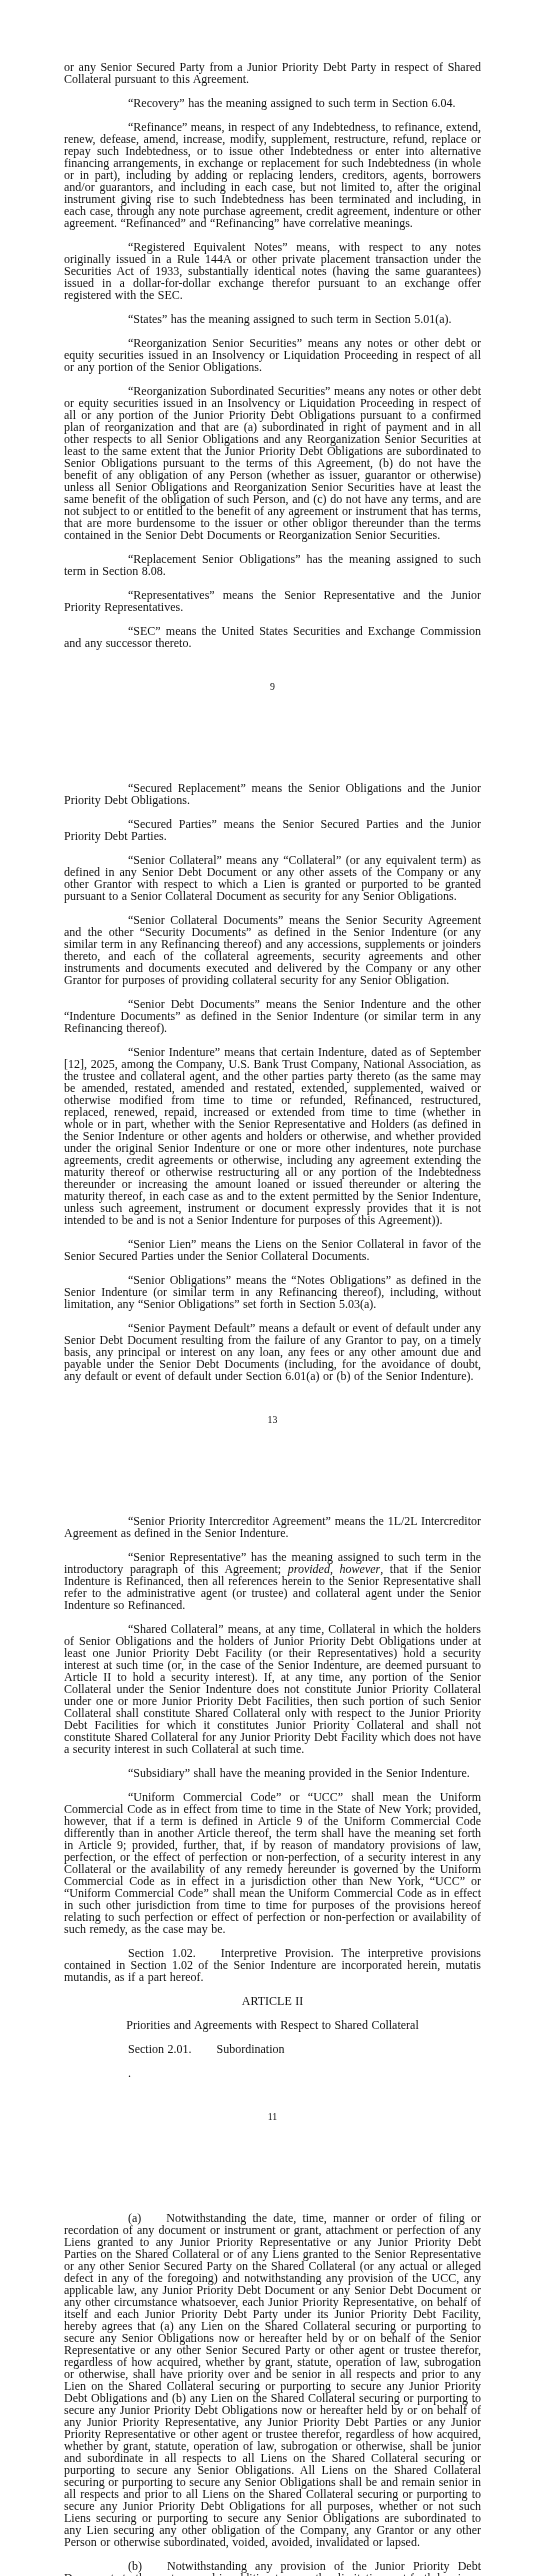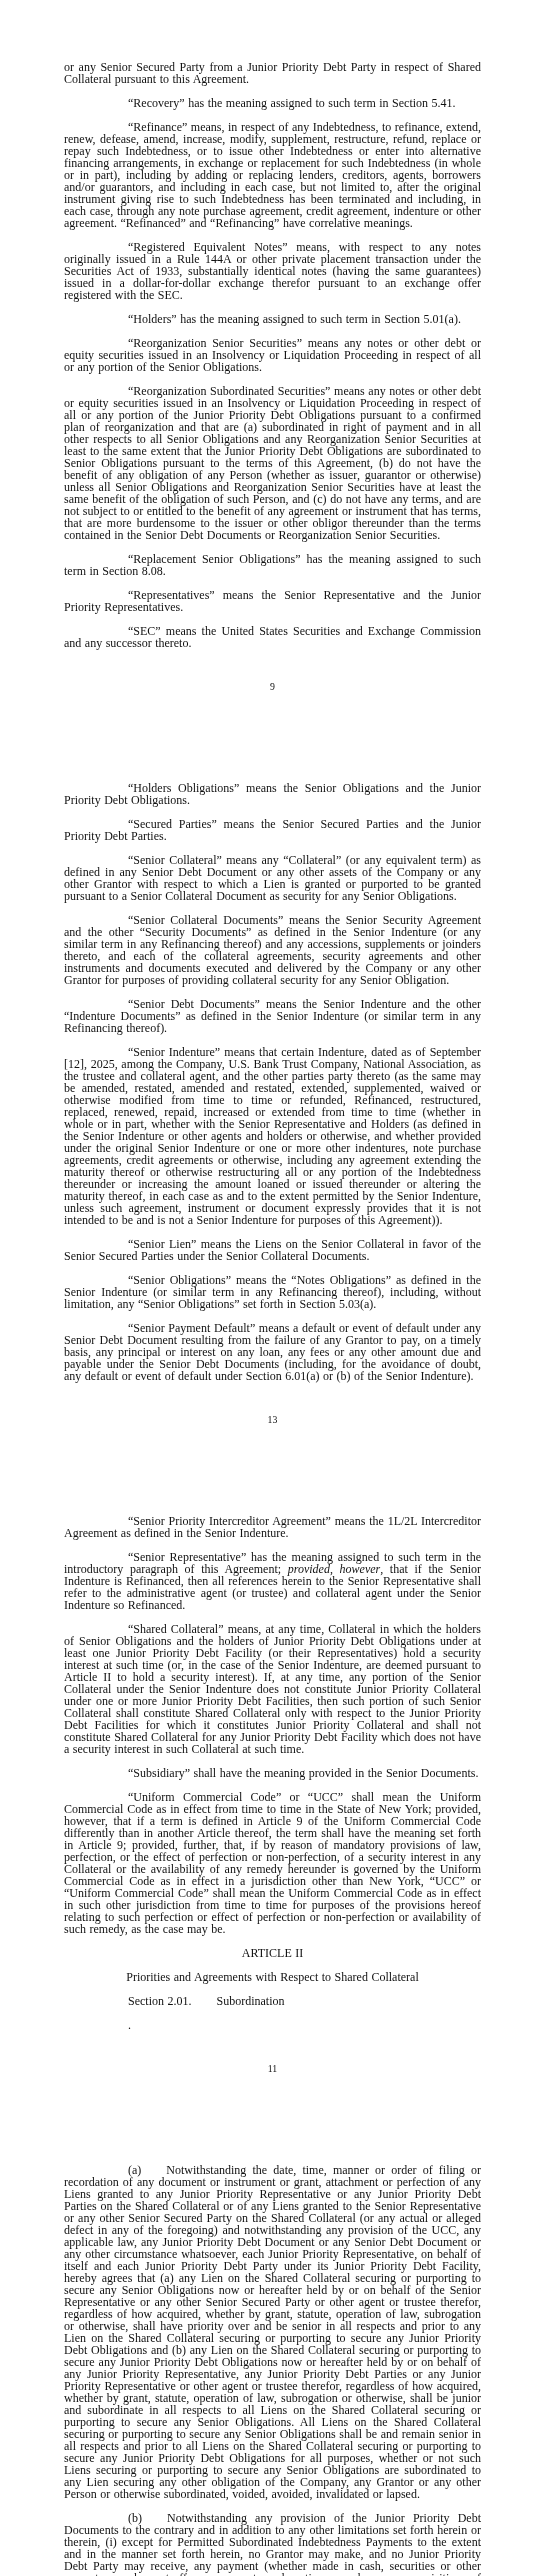--- a/index.html
+++ b/index.html
@@ -41,55 +41,56 @@
   .tab { display: inline-block; width: 25px; }
 </style>
 </head>
 <body>
 
 <div class="doc">
 
   <section class="page">
     <div>
         <div class="para noindent"><span>or any Senior Secured Party from a Junior Priority Debt Party in respect of Shared Collateral pursuant to this Agreement.</span></div>
-        <div class="para"><span>“</span><span class="u">Recovery</span><span>” has the meaning assigned to such term in </span><span class="u">Section 5.41</span><span>.</span></div>
+        <div class="para"><span>“</span><span class="u">Recovery</span><span>” has the meaning assigned to such term in </span><span class="u">Section 6.04</span><span>.</span></div>
         <div class="para"><span>“</span><span class="u">Refinance</span><span>” means, in respect of any Indebtedness, to refinance, extend, renew, defease, amend, increase, modify, supplement, restructure, refund, replace or repay such Indebtedness, or to issue other Indebtedness or enter into alternative financing arrangements, in exchange or replacement for such Indebtedness (in whole or in part), including by adding or replacing lenders, creditors, agents, borrowers and/or guarantors, and including in each case, but not limited to, after the original instrument giving rise to such Indebtedness has been terminated and including, in each case, through any note purchase agreement, credit agreement, indenture or other agreement. </span><span>“</span><span class="u">Refinanced</span><span>” and “</span><span class="u">Refinancing</span><span>” have correlative meanings.</span></div>
         <div class="para"><span>“</span><span class="u">Registered Equivalent Notes</span><span>” means, with respect to any notes originally issued in a Rule 144A or other private placement transaction under the Securities Act of 1933, substantially identical notes (having the same guarantees) issued in a dollar-for-dollar exchange therefor pursuant to an exchange offer registered with the SEC.</span></div>
-        <div class="para"><span>“</span><span class="u">Holders</span><span>” has the meaning assigned to such term in </span><span class="u">Section 5.01(a)</span><span>.</span></div>
+        <div class="para"><span>“</span><span class="u">States</span><span>” has the meaning assigned to such term in </span><span class="u">Section 5.01(a)</span><span>.</span></div>
         <div class="para"><span>“</span><span class="u">Reorganization Senior Securities</span><span>” means any notes or other debt or equity securities issued in an Insolvency or Liquidation Proceeding in respect of all or any portion of the Senior Obligations.</span></div>
         <div class="para"><span>“</span><span class="u">Reorganization Subordinated Securities</span><span>” means any notes or other debt or equity securities issued in an Insolvency or Liquidation Proceeding in respect of all or any portion of the Junior Priority Debt Obligations pursuant to a confirmed plan of reorganization and that are (a) subordinated in right of payment and in all other respects to all Senior Obligations and any Reorganization Senior Securities at least to the same extent that the Junior Priority Debt Obligations are subordinated to Senior Obligations pursuant to the terms of this Agreement, (b) do not have the benefit of any obligation of any Person (whether as issuer, guarantor or otherwise) unless all Senior Obligations and Reorganization Senior Securities have at least the same benefit of the obligation of such Person, and (c) do not have any terms, and are not subject to or entitled to the benefit of any agreement or instrument that has terms, that are more burdensome to the issuer or other obligor thereunder than the terms contained in the Senior Debt Documents or Reorganization Senior Securities.</span></div>
         <div class="para"><span>“</span><span class="u">Replacement Senior Obligations</span><span>” has the meaning assigned to such term in </span><span class="u">Section 8.08</span><span>.</span></div>
         <div class="para"><span>“</span><span class="u">Representatives</span><span>” means the Senior Representative and the Junior Priority Representatives.</span></div>
         <div class="para"><span>“</span><span class="u">SEC</span><span>” means the United States Securities and Exchange Commission and any successor thereto.</span></div>
       </div>
     <div class="pagenum">9</div>
   </section>
 
   <section class="page">
     <div>
-        <div class="para"><span>“</span><span class="u">Holders Obligations</span><span>” means the Senior Obligations and the Junior Priority Debt Obligations.</span></div>
+        <div class="para"><span>“</span><span class="u">Secured Replacement</span><span>” means the Senior Obligations and the Junior Priority Debt Obligations.</span></div>
         <div class="para"><span>“</span><span class="u">Secured Parties</span><span>” means the Senior Secured Parties and the Junior Priority Debt Parties.</span></div>
         <div class="para"><span>“</span><span class="u">Senior Collateral</span><span>” means any “Collateral” (or any equivalent term) as defined in any Senior Debt Document or any other assets of the Company or any other Grantor with respect to which a Lien is granted or purported to be granted pursuant to a Senior Collateral Document as security for any Senior Obligations.</span></div>
         <div class="para"><span>“</span><span class="u">Senior Collateral Documents</span><span>” means the Senior Security Agreement and the other “Security Documents” as defined in the Senior Indenture (or any similar term in any Refinancing thereof) and any accessions, supplements or joinders thereto, and each of the collateral agreements, security agreements and other instruments and documents executed and delivered by the Company or any other Grantor for purposes of providing collateral security for any Senior Obligation.</span></div>
         <div class="para"><span>“</span><span class="u">Senior Debt Documents</span><span>” means the Senior Indenture and the other “Indenture Documents” as defined in the Senior Indenture (or similar term in any Refinancing thereof).</span></div>
         <div class="para"><span>“</span><span class="u">Senior Indenture</span><span>” means that certain Indenture, dated as of September [12], 2025, among the Company, U.S. Bank Trust Company, National Association, as the trustee and collateral agent, and the other parties party thereto (as the same may be amended, restated, amended and restated, extended, supplemented, waived or otherwise modified from time to time or refunded, Refinanced, restructured, replaced, renewed, repaid, increased or extended from time to time (whether in whole or in part, whether with the Senior Representative and Holders (as defined in the Senior Indenture or other agents and holders or otherwise, and whether provided under the original Senior Indenture or one or more other indentures, note purchase agreements, credit agreements or otherwise, including any agreement extending the maturity thereof or otherwise restructuring all or any portion of the Indebtedness thereunder or increasing the amount loaned or issued thereunder or altering the maturity thereof, in each case as and to the extent permitted by the Senior Indenture, unless such agreement, instrument or document expressly provides that it is not intended to be and is not a Senior Indenture for purposes of this Agreement)).</span></div>
         <div class="para"><span>“</span><span class="u">Senior Lien</span><span>” means the Liens on the Senior Collateral in favor of the Senior Secured Parties under the Senior Collateral Documents.</span></div>
         <div class="para"><span>“</span><span class="u">Senior Obligations</span><span>” means the “Notes Obligations” as defined in the Senior Indenture (or similar term in any Refinancing thereof), including, without limitation, any “Senior Obligations” set forth in </span><span class="u">Section 5.03(a)</span><span>.</span></div>
         <div class="para"><span>“</span><span class="u">Senior Payment Default</span><span>” means a default or event of default under any Senior Debt Document resulting from the failure of any Grantor to pay, on a timely basis, any principal or interest on any loan, any fees or any other amount due and payable under the Senior Debt Documents (including, for the avoidance of doubt, any default or event of default under Section 6.01(a) or (b) of the Senior Indenture).</span></div>
       </div>
     <div class="pagenum">13</div>
   </section>
 
   <section class="page">
     <div>
         <div class="para"><span>“</span><span class="u">Senior Priority Intercreditor Agreement</span><span>” means the 1L/2L Intercreditor Agreement as defined in the Senior Indenture.</span></div>
         <div class="para"><span>“</span><span class="u">Senior Representative</span><span>” has the meaning assigned to such term in the introductory paragraph of this Agreement; </span><span class="i">provided</span><span>, </span><span class="i">however</span><span>, that if the Senior Indenture is Refinanced, then all references herein to the Senior Representative shall refer to the administrative agent (or trustee) and collateral agent under the Senior Indenture so Refinanced.</span></div>
         <div class="para"><span>“</span><span class="u">Shared Collateral</span><span>” means, at any time, Collateral in which the holders of Senior Obligations and the holders of Junior Priority Debt Obligations under at least one Junior Priority Debt Facility (or their Representatives) hold a security interest at such time (or, in the case of the Senior Indenture, are deemed pursuant to </span><span class="u">Article II</span><span> to hold a security interest). If, at any time, any portion of the Senior Collateral under the Senior Indenture does not constitute Junior Priority Collateral under one or more Junior Priority Debt Facilities, then such portion of such Senior Collateral shall constitute Shared Collateral only with respect to the Junior Priority Debt Facilities for which it constitutes Junior Priority Collateral and shall not constitute Shared Collateral for any Junior Priority Debt Facility which does not have a security interest in such Collateral at such time.</span></div>
-        <div class="para"><span>“</span><span class="u">Subsidiary</span><span>” shall have the meaning provided in the Senior Documents.</span></div>
+        <div class="para"><span>“</span><span class="u">Subsidiary</span><span>” shall have the meaning provided in the Senior Indenture.</span></div>
         <div class="para"><span>“</span><span class="u">Uniform Commercial Code</span><span>” or “</span><span class="u">UCC</span><span>” shall mean the Uniform Commercial Code as in effect from time to time in the State of New York; </span><span class="u">provided</span><span>, </span><span class="u">however</span><span>, that if a term is defined in Article 9 of the Uniform Commercial Code differently than in another Article thereof, the term shall have the meaning set forth in Article 9; </span><span class="u">provided</span><span>, </span><span class="u">further</span><span>, that, if by reason of mandatory provisions of law, perfection, or the effect of perfection or non-perfection, of a security interest in any Collateral or the availability of any remedy hereunder is governed by the Uniform Commercial Code as in effect in a jurisdiction other than New York, “UCC” or “Uniform Commercial Code” shall mean the Uniform Commercial Code as in effect in such other jurisdiction from time to time for purposes of the provisions hereof relating to such perfection or effect of perfection or non-perfection or availability of such remedy, as the case may be.</span></div>
+        <div class="para"><span>Section 1.02.</span><span class="tab"></span><span class="u">Interpretive Provision</span><span>. The interpretive provisions contained in Section 1.02 of the Senior Indenture are incorporated herein, mutatis mutandis, as if a part hereof.</span></div>
         <div class="para center"><span>ARTICLE II</span></div>
         <div class="para center"><span class="u">Priorities and Agreements with Respect to Shared Collateral</span></div>
         <div class="para"><span>Section 2.01.</span><span class="tab"></span><span class="u">Subordination</span></div>
         <div class="para"><span>.</span></div>
       </div>
     <div class="pagenum">11</div>
   </section>
 
   <section class="page">
     <div>

